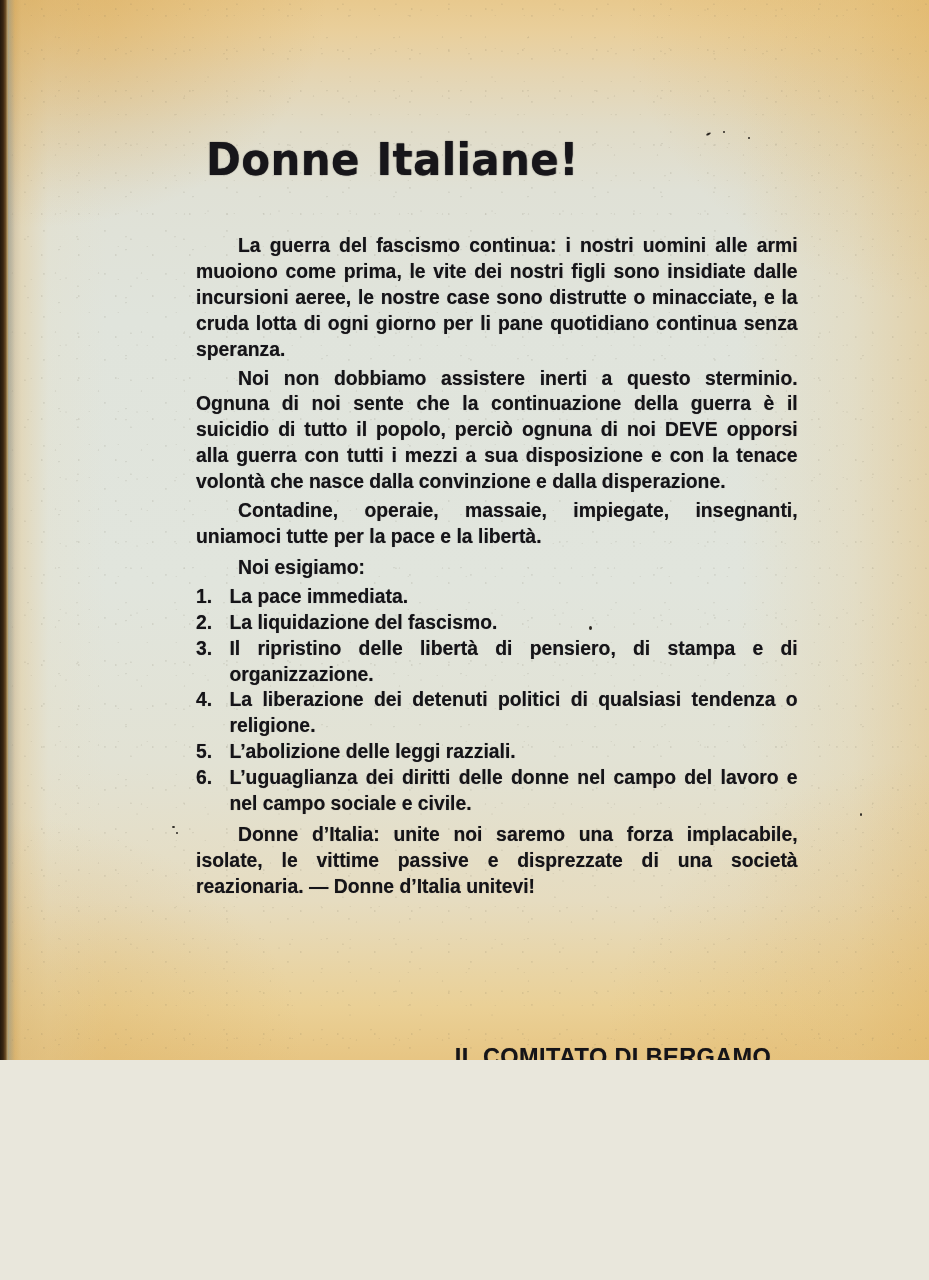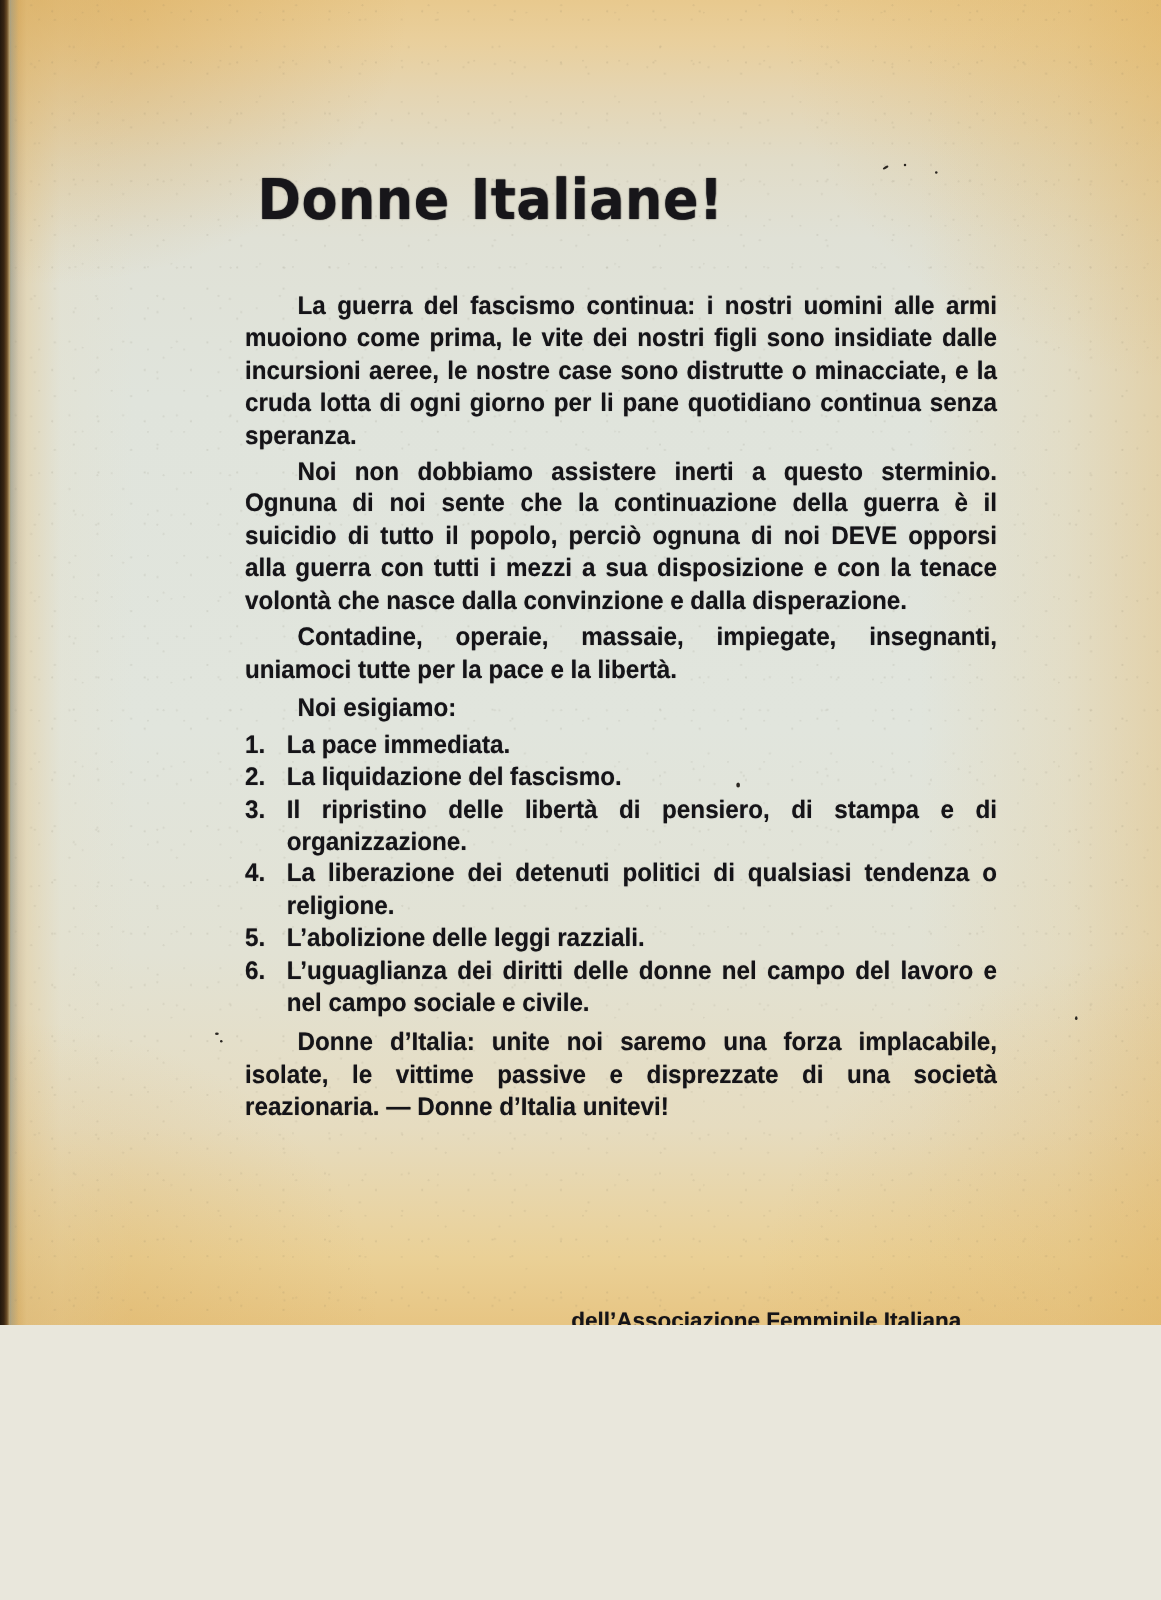--- a/index.html
+++ b/index.html
@@ -139,20 +139,21 @@
         <li><span class="num">4.</span><span>La liberazione dei detenuti politici di qualsiasi tendenza o religione.</span></li>
         <li><span class="num">5.</span><span>L’abolizione delle leggi razziali.</span></li>
         <li><span class="num">6.</span><span>L’uguaglianza dei diritti delle donne nel campo del lavoro e nel campo sociale e civile.</span></li>
       </ul>
 
       <div class="gap-m"></div>
       <p class="ind">Donne d’Italia: unite noi saremo una forza implacabile, isolate, le vittime passive e disprezzate di una società reazionaria. — Donne d’Italia unitevi!</p>
     </div>
 
     <div class="sig">
+      <div class="l1">IL COMITATO DI BERGAMO</div>
       <div class="l2">dell’Associazione Femminile Italiana</div>
     </div>
 
     <div class="folio">37</div>
   </div>
 
   <span class="speck" style="left:706px;top:133px;width:5px;height:2px;transform:rotate(-28deg);"></span>
   <span class="speck" style="left:723px;top:131px;width:2px;height:2px;"></span>
   <span class="speck" style="left:748px;top:137px;width:2px;height:2px;"></span>
   <span class="speck" style="left:589px;top:626px;width:3px;height:4px;"></span>

